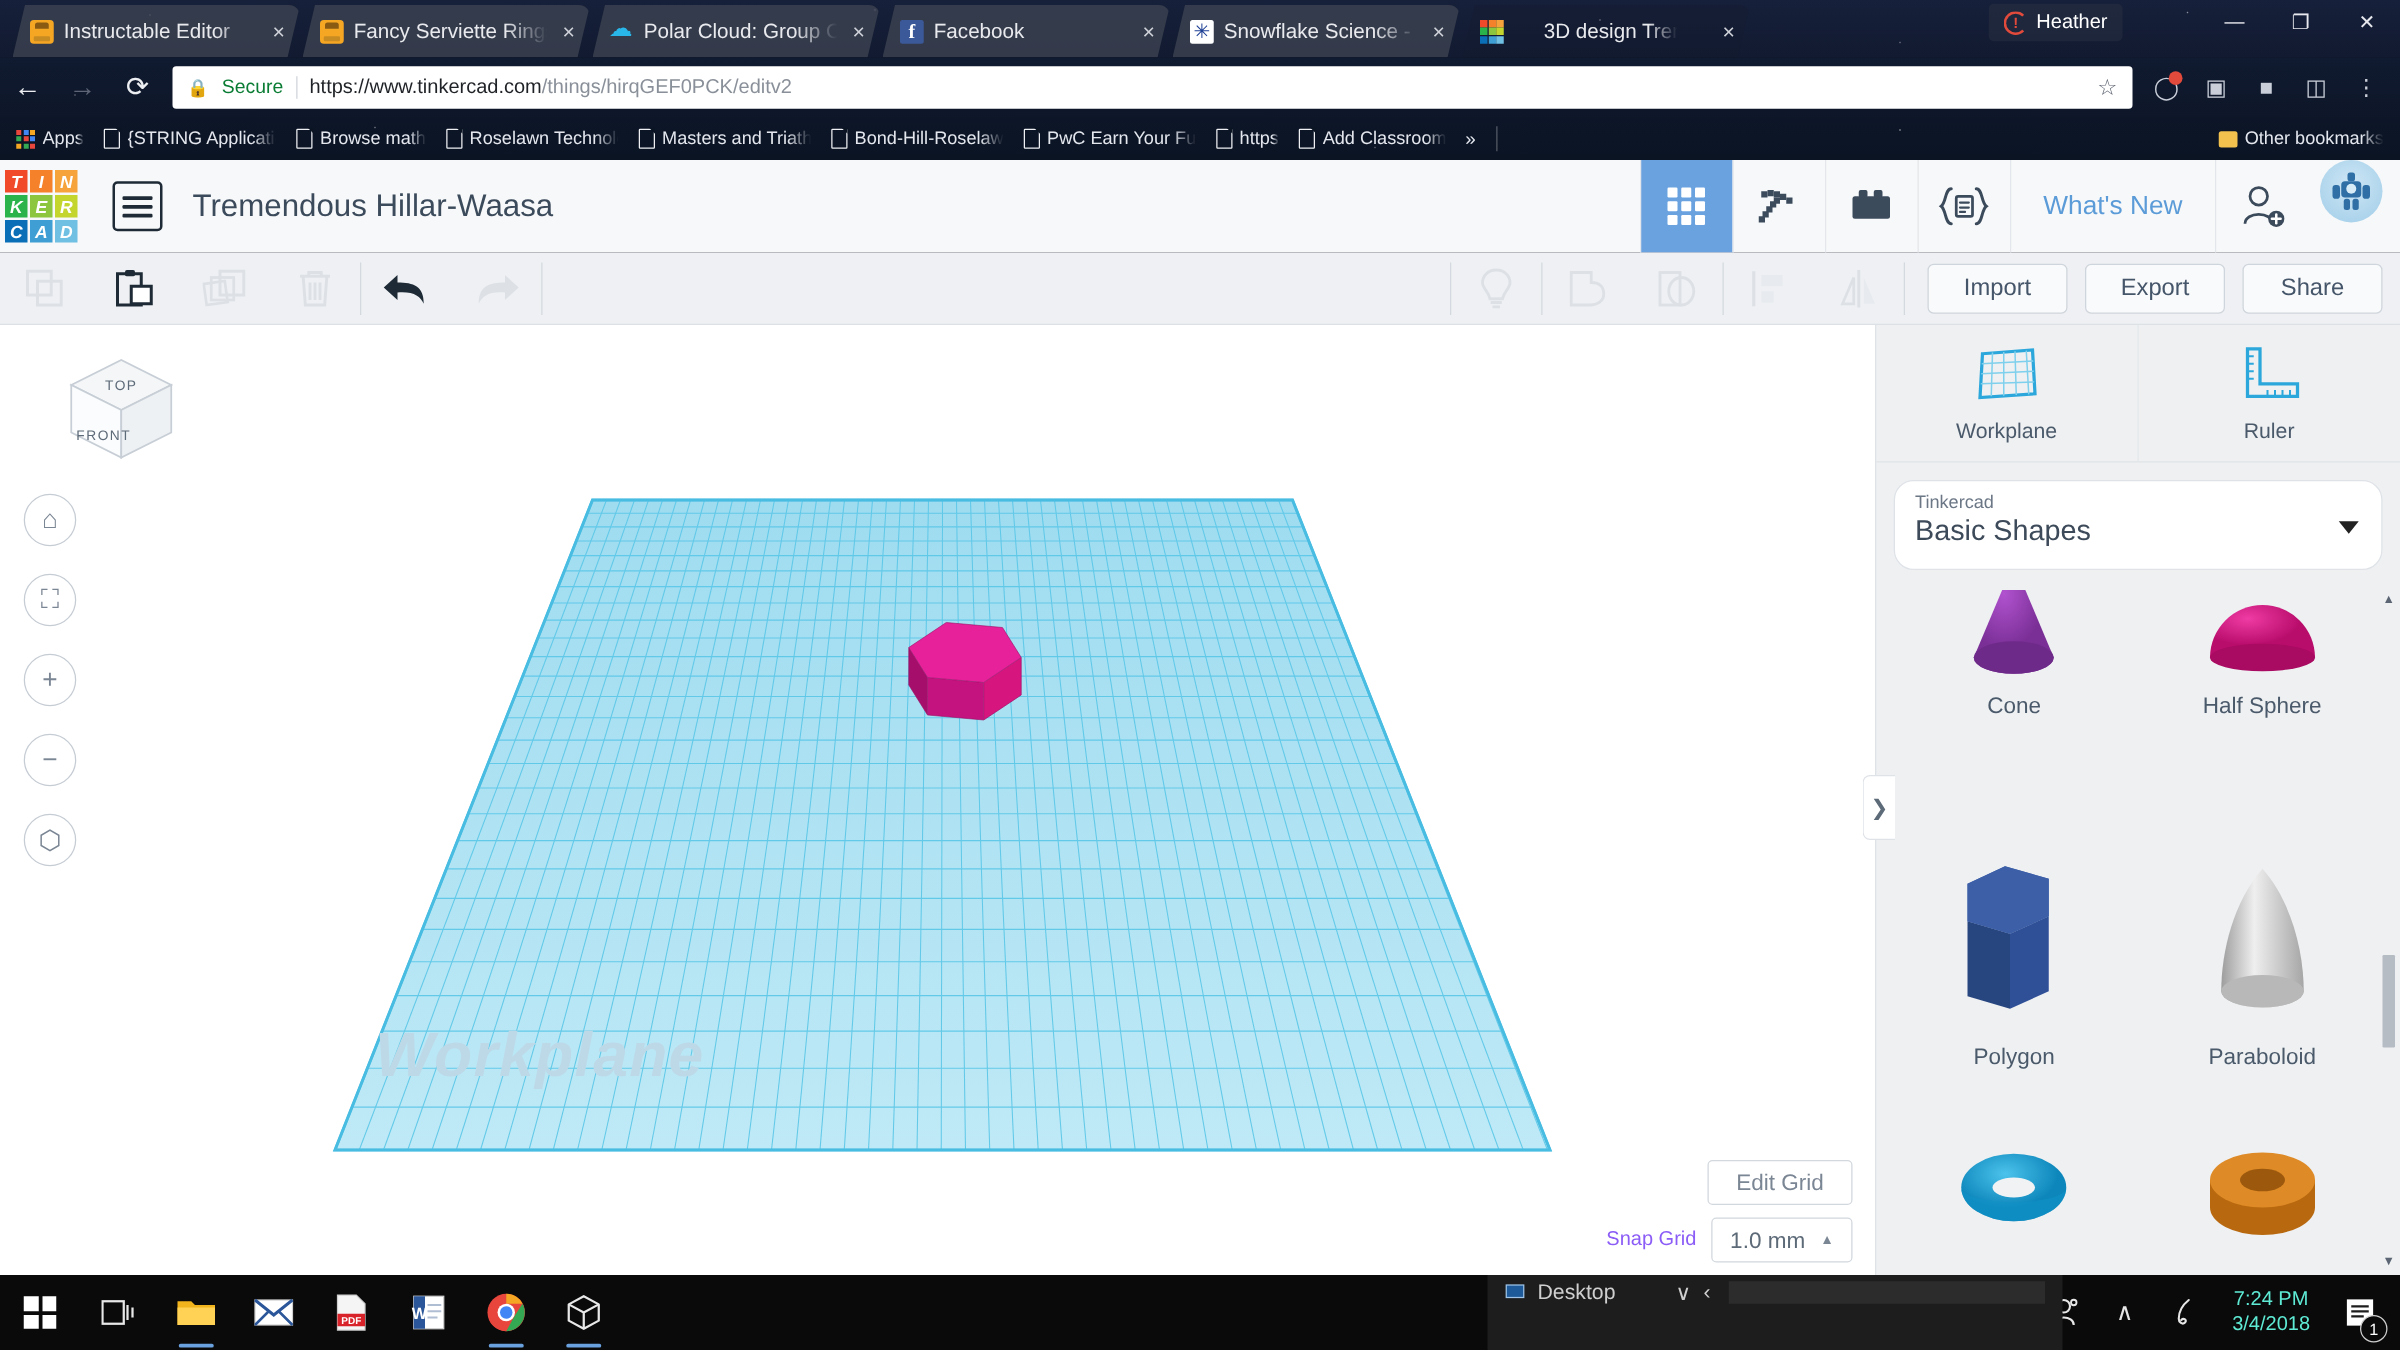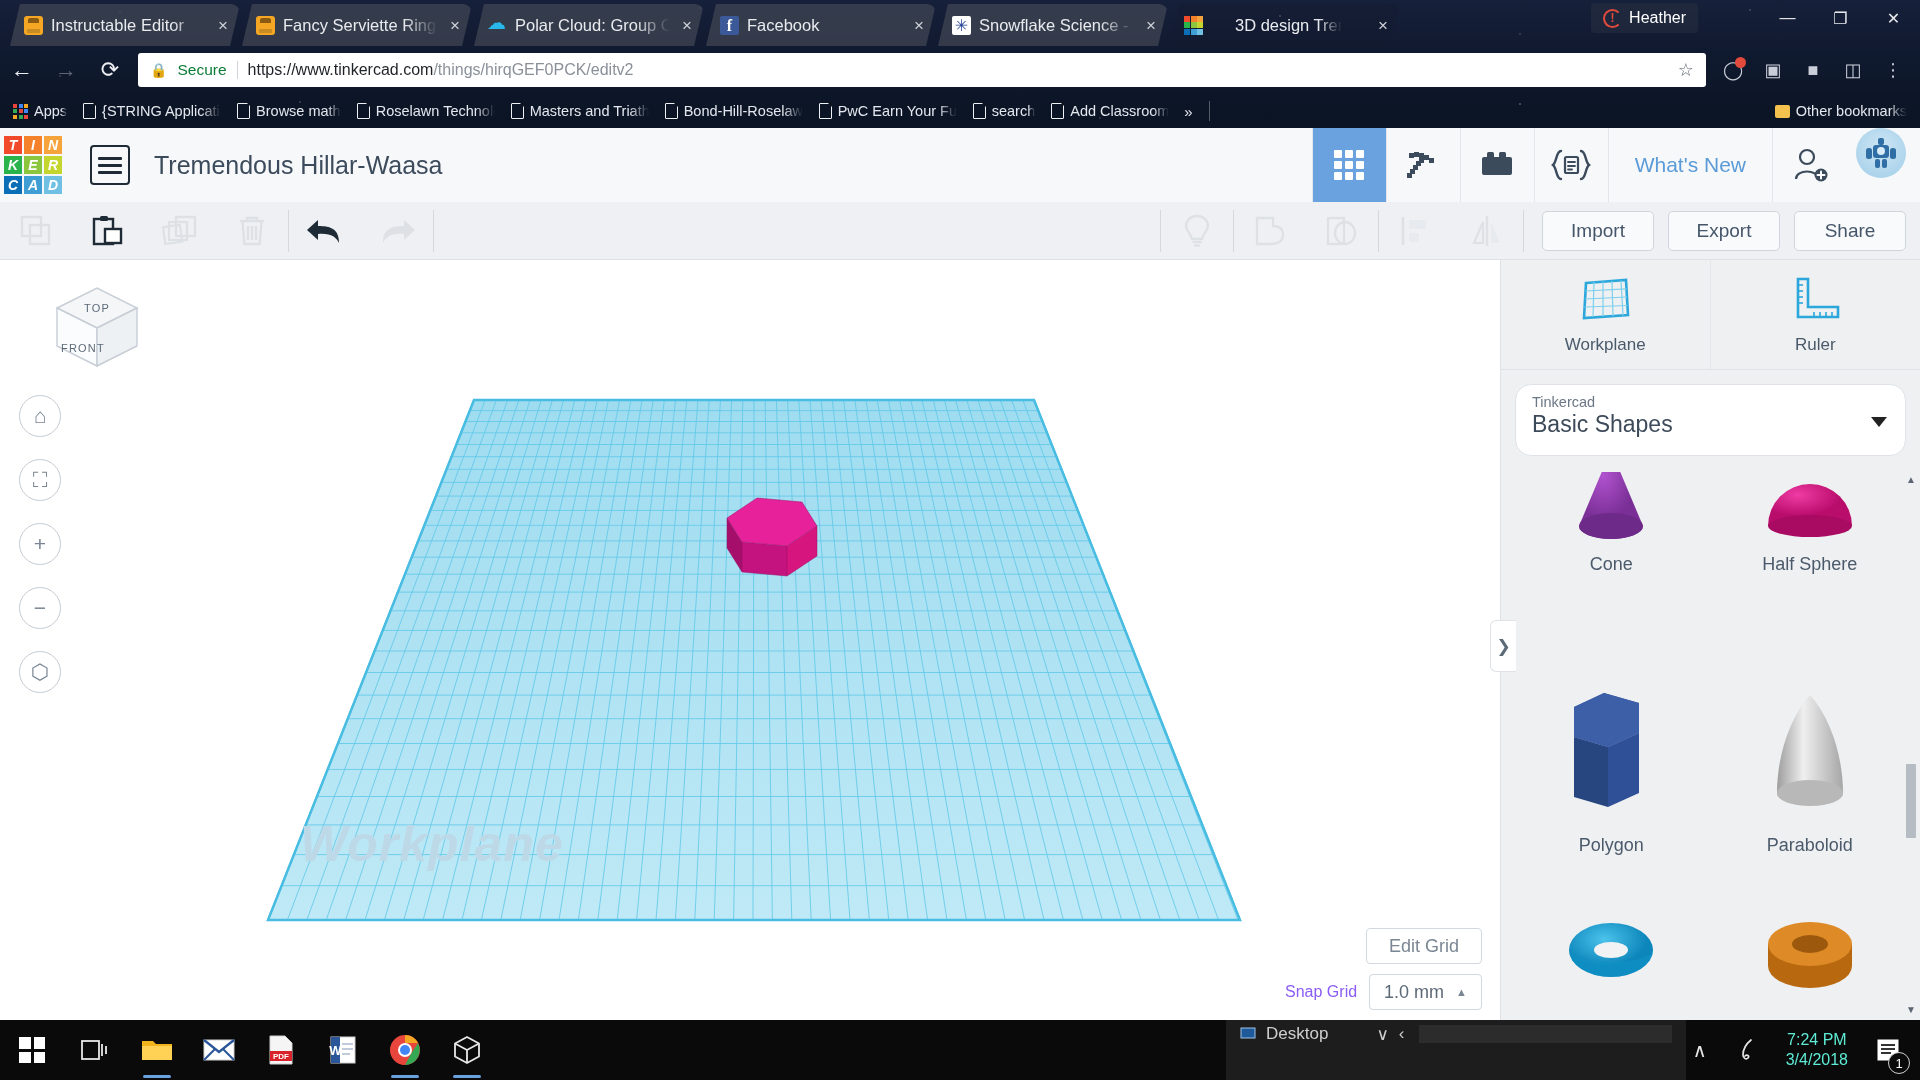--- a/index.html
+++ b/index.html
@@ -288,21 +288,21 @@
   .startbtn { width: 64px; height: 60px; display:flex; align-items:center; justify-content:center; cursor:pointer; }
   .winlogo { width: 26px; height: 26px; display:grid; grid-template-columns:1fr 1fr;
     grid-template-rows:1fr 1fr; gap: 3px; }
   .winlogo i { background:#fff; display:block; }
   .tbicon { width: 62px; height: 60px; display:flex; align-items:center; justify-content:center;
     cursor:pointer; position:relative; }
   .tbicon.running:after { content:""; position:absolute; bottom:2px; left:17px; width:28px; height:3px;
     background:#6aa2e0; border-radius:2px; }
   .explorer-strip {
     position:absolute; left: 1190px; top: 1020px; width: 460px; height: 60px;
-    background: #1d1d1d; color:#cfcfcf;margin-left:36px;
+    background: #1d1d1d; color:#cfcfcf;
   }
   .explorer-strip .topline { display:flex; align-items:center; gap:10px; height:28px; padding:0 14px; font-size:17px; }
   .explorer-strip .statline { display:flex; align-items:center; gap:16px; height:30px; padding:0 14px; font-size:16px; color:#b9b9b9; }
   .tray { margin-left: auto; display:flex; align-items:center; gap: 4px; padding-right: 8px; height:60px; }
   .tray .tr { width: 44px; height: 60px; display:flex; align-items:center; justify-content:center;
     color:#e6e6e6; font-size: 19px; cursor:pointer; }
   .clock { color:#5eead4; font-size: 16px; line-height: 20px; text-align:center; padding: 0 12px; cursor:pointer; }
   .actioncenter { width: 48px; height:60px; display:flex; align-items:center; justify-content:center;
     position:relative; cursor:pointer; }
   .actioncenter .acbadge {
@@ -437,21 +437,21 @@
     <div class="bm">
       <span class="pgicon"></span>
       <span class="bmtxt">Bond-Hill-Roselawn-</span>
     </div>
     <div class="bm">
       <span class="pgicon"></span>
       <span class="bmtxt">PwC Earn Your Future</span>
     </div>
     <div class="bm">
       <span class="pgicon"></span>
-      <span class="bmtxt">search</span>
+      <span class="bmtxt">https</span>
     </div>
     <div class="bm">
       <span class="pgicon"></span>
       <span class="bmtxt">Add Classroom</span>
     </div>
 
     <div class="chev">»</div>
     <div class="bm-sep"></div>
 
     <div class="bm-right">

